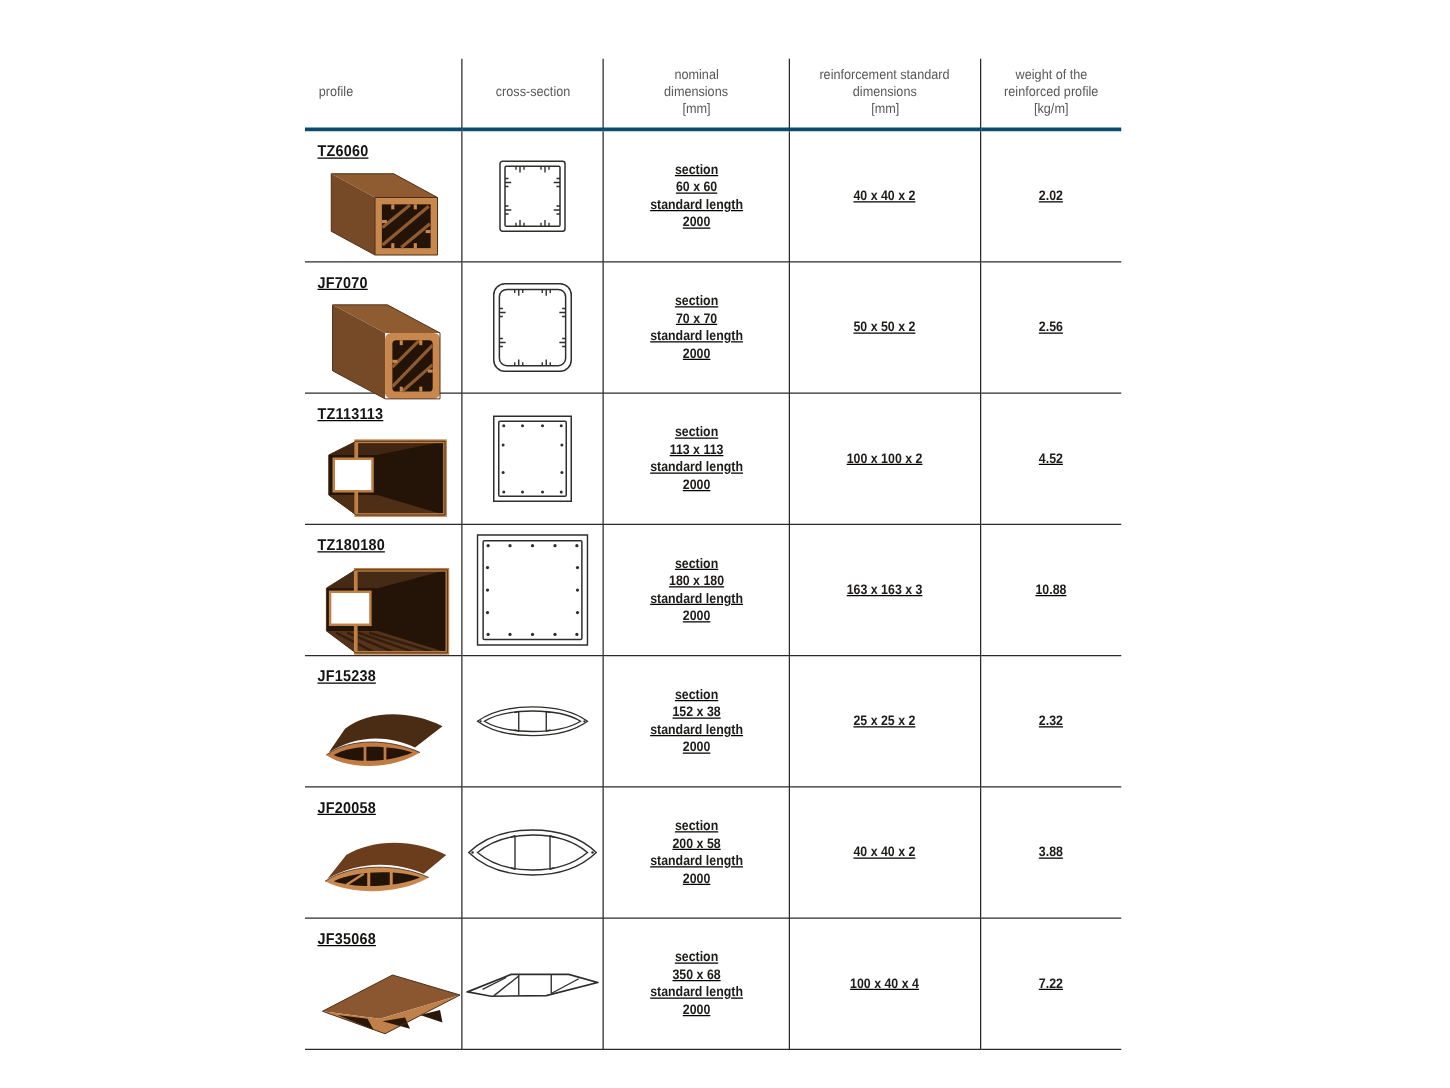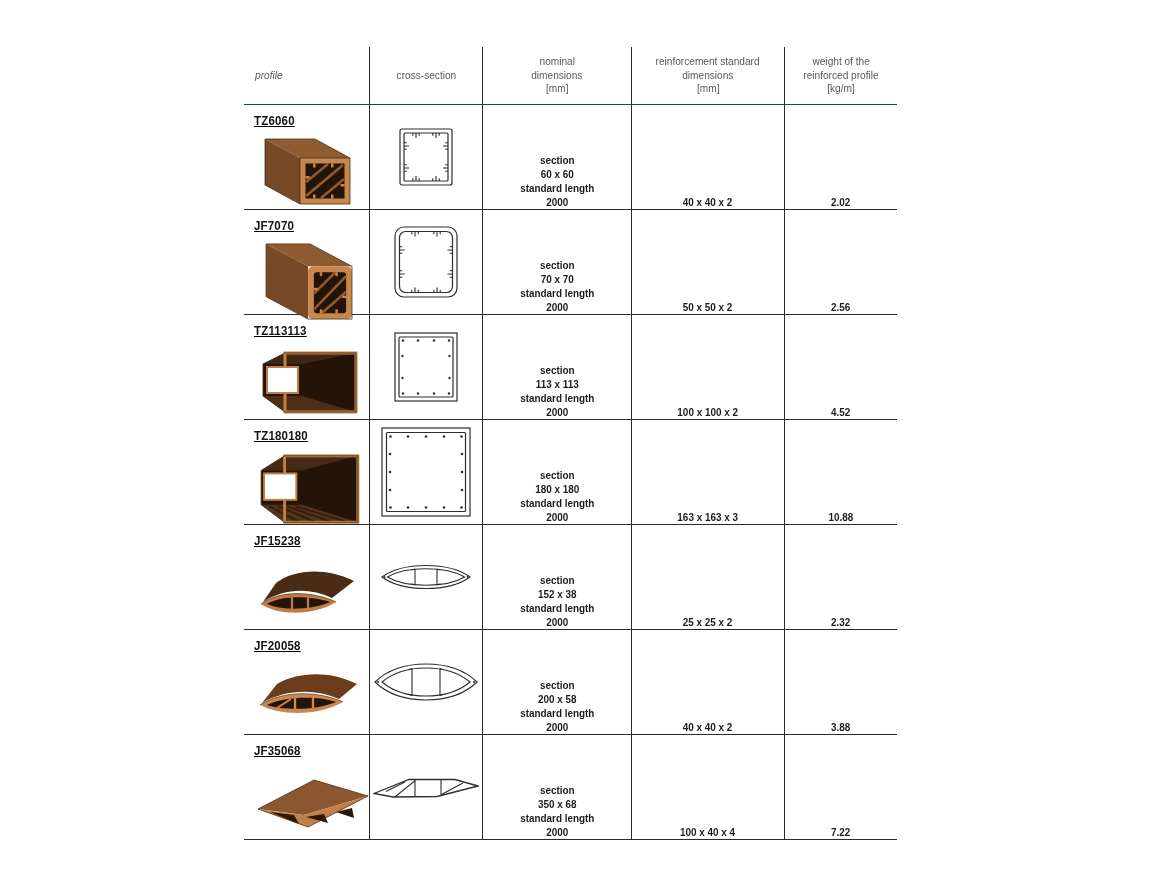--- a/index.html
+++ b/index.html
@@ -8,45 +8,45 @@
 
   .spec-table{
     position:absolute; left:244px; top:47px;
     display:grid;
     grid-template-columns:126px 113px 149px 153px 112px;
   }
   .row{ display:contents; }
 
   
   .hcell{
-    height:58px; border-bottom:1px solid #0c4a6e;
+    height:58px; border-bottom:3px solid #0c4a6e;
     color:#58585a; font-size:11px; line-height:13.5px;
     display:flex; flex-direction:column; justify-content:center; align-items:center;
     text-align:center;
   }
   .hcell span{ display:block; transform:scaleX(0.92); }
-  .hcell.hfirst{ align-items:flex-start; padding-left:11px; text-align:center;font-style:italic; }
+  .hcell.hfirst{ align-items:flex-start; padding-left:11px; text-align:center; }
   .hcell.hfirst span{ transform-origin:0 50%; }
 
   .cell{
     height:105px; border-bottom:1px solid #2d2b29;
   }
   .vline{ border-right:1px solid #2d2b29; }
 
   .pcell{ padding:9px 4px 2px 10px;text-decoration:underline; }
   .plabel{
     font-size:12.5px; font-weight:bold; color:#141312;
     transform:scaleX(0.92); transform-origin:0 50%; letter-spacing:.2px;
   }
   .pcell svg{ display:block; margin:6px auto 0 auto; }
   .pcell.low svg{ margin-top:13px; }
 
   .cscell{ display:flex; align-items:center; justify-content:center; }
 
-  .center{ display:flex; flex-direction:column; align-items:center; justify-content:flex-end; text-align:center; }
+  .center{ display:flex; flex-direction:column; align-items:center; justify-content:center; text-align:center;text-decoration:underline; }
   .txt{
     font-size:11px; font-weight:bold; color:#1d1c1a; line-height:14px;
     transform:scaleX(0.9);
   }
   .txt span{ display:block; }
 </style>
 </head>
 <body>
 
 <div class="spec-table">

